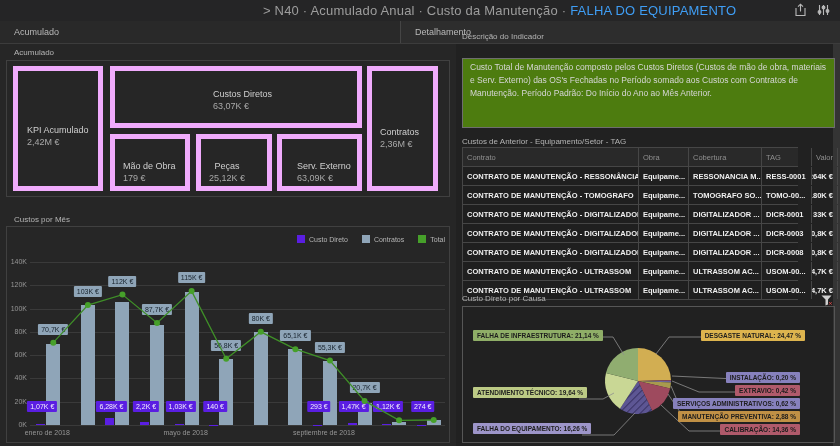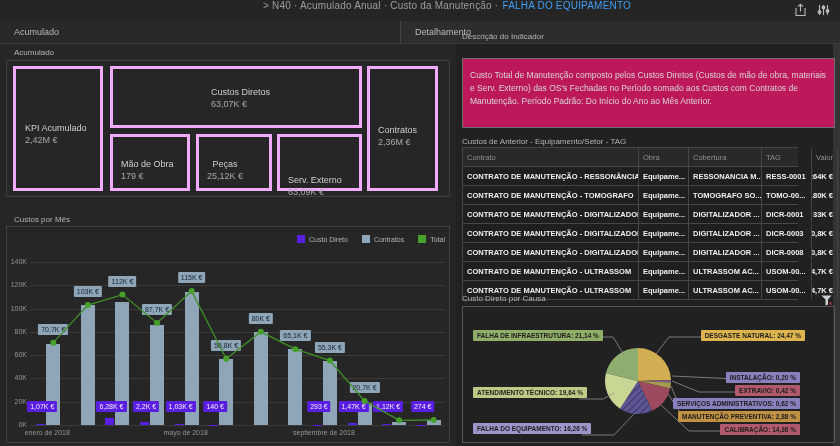--- a/index.html
+++ b/index.html
@@ -1,38 +1,38 @@
 <!DOCTYPE html>
 <html><head>
 <meta charset="utf-8">
 <style>
   html,body{margin:0;padding:0;background:#1a1a1a;}
   .app{position:relative;width:840px;height:446px;overflow:hidden;background:#1f1f1f;
        font-family:"Liberation Sans",sans-serif;color:#c8c8c8;}
   .abs{position:absolute;}
   
   .topbar{left:0;top:0;width:840px;height:21px;background:#252526;display:flex;align-items:center;}
-  .breadcrumb{position:absolute;left:263px;top:0;height:21px;display:flex;align-items:flex-start;
-              font-size:10px;color:#9d9d9d;letter-spacing:.2px;}
+  .breadcrumb{position:absolute;left:263px;top:0;height:21px;display:flex;align-items:center;
+              font-size:13px;color:#9d9d9d;letter-spacing:.2px;}
   .breadcrumb .active{color:#3f9ef5;margin-left:4px;}
   .topbar-icons{position:absolute;right:10px;top:3px;display:flex;gap:10px;}
   .topbar-icons svg{display:block;}
   
   .tabbar{left:0;top:21px;width:840px;height:23px;background:#2b2b2b;display:flex;border-bottom:1px solid #3c3c3c;box-sizing:border-box;}
   .tab{height:100%;display:flex;align-items:center;padding-left:14px;font-size:9px;color:#b9b9b9;box-sizing:border-box;}
   .tab1{width:401px;background:#292929;border-right:1px solid #454545;}
   .tab2{flex:1;background:#2d2d2d;}
   
   .left-region{left:0;top:44px;width:456px;height:402px;background:#262626;}
   .right-region{left:456px;top:44px;width:384px;height:402px;background:#212121;}
   .vscroll{left:833px;top:44px;width:7px;height:402px;background:#343434;}
   .sec-label{font-size:8px;color:#b5b5b5;}
   .panel-box{border:1px solid #404040;box-sizing:border-box;}
   
-  .card{border:3px solid #f0abfc;box-sizing:border-box;font-size:9px;color:#cfcfcf;}
+  .card{border:5px solid #f0abfc;box-sizing:border-box;font-size:9px;color:#cfcfcf;}
   .card .v{color:#a9a9a9;margin-top:2px;}
   
   .gridline{position:absolute;height:1px;background:#3a3a3a;}
   .ytick{position:absolute;width:26px;text-align:right;font-size:7px;color:#969696;}
   .xtick{position:absolute;transform:translateX(-50%);font-size:7px;color:#969696;white-space:nowrap;}
   .bar{position:absolute;}
   .bar-label{position:absolute;transform:translateX(-50%);background:#8fa5b8;color:#17222c;
              font-size:7px;padding:2px 3px;white-space:nowrap;border-radius:1px;}
   .bar-label.purple{background:#5a1ee2;color:#f2eefc;}
   .legend{position:absolute;display:flex;gap:14px;align-items:center;font-size:7px;color:#b5b5b5;}
@@ -42,22 +42,22 @@
   .tbl{position:absolute;font-size:7.5px;}
   .tbl .row{display:grid;grid-template-columns:177px 50px 73px 50px 26px;height:18px;
             border-bottom:1px solid #464646;align-items:center;}
   .tbl .row > div{padding:0 4px;border-right:1px solid #464646;overflow:hidden;white-space:nowrap;height:100%;
                   display:flex;align-items:center;box-sizing:border-box;}
   .tbl .row > div:first-child{border-left:1px solid #464646;}
   .tbl .hdr{color:#8f8f8f;background:#292929;border-top:1px solid #464646;}
   .tbl .body-row{color:#efefef;font-weight:bold;background:#1f1f1f;}
   .tbl .num{justify-content:flex-end;}
   
-  .desc-box{border:1px solid #6e6e6e;box-sizing:border-box;background:#be185d;
-            font-size:8.5px;line-height:1.5;color:#d6d6d6;padding:10px 7px;}
+  .desc-box{border:1px solid #6e6e6e;box-sizing:border-box;background:#4d7c0f;
+            font-size:8.5px;line-height:1.5;color:#d6d6d6;padding:2px 7px;}
   
   .callout{position:absolute;font-size:6.5px;font-weight:bold;color:#1d1d1d;
            padding:2px 4px;white-space:nowrap;border-radius:1px;}
 </style>
 </head>
 <body>
 
 <div class="app">
 
   <div class="abs topbar">
@@ -124,21 +124,21 @@
       <div class="v">179 €</div>
     </div>
   </div>
   <div class="abs card" style="left:196px;top:134px;width:76px;height:57px;">
     <div style="position:absolute;left:8px;top:22px;text-align:center;">
       <div>Peças</div>
       <div class="v">25,12K €</div>
     </div>
   </div>
   <div class="abs card" style="left:277px;top:134px;width:85px;height:57px;">
-    <div style="position:absolute;left:8px;top:22px;margin-top:16px;">
+    <div style="position:absolute;left:15px;top:22px;">
       <div>Serv. Externo</div>
       <div class="v">63,09K €</div>
     </div>
   </div>
   <div class="abs card" style="left:367px;top:66px;width:71px;height:125px;">
     <div style="position:absolute;left:8px;top:56px;">
       <div>Contratos</div>
       <div class="v">2,36M €</div>
     </div>
   </div>

